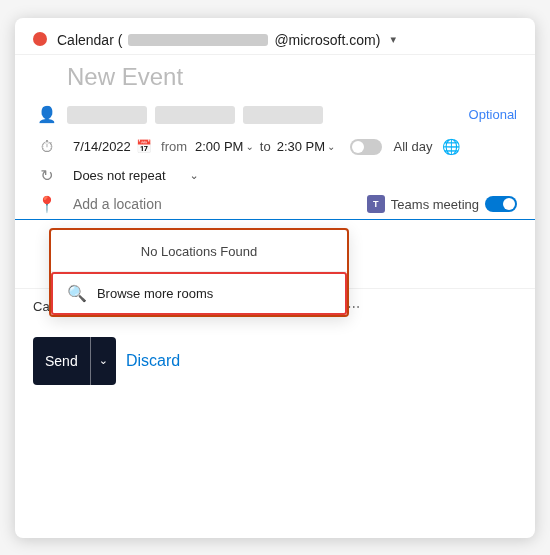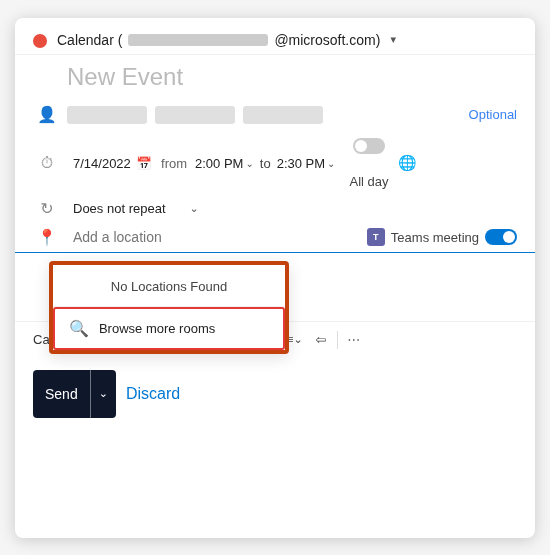--- a/index.html
+++ b/index.html
@@ -18,21 +18,21 @@
       border-radius: 8px;
       box-shadow: 0 2px 16px rgba(0,0,0,0.18);
       width: 520px;
       min-height: 520px;
       padding: 0 0 16px 0;
       position: relative;
     }
     
     .header {
       display: flex;
-      align-items: flex-end;
+      align-items: flex-start;
       padding: 14px 18px 6px 18px;
       border-bottom: 1px solid #f0f0f0;
     }
     .header-dot {
       width: 14px; height: 14px;
       border-radius: 50%;
       background: #e74c3c;
       margin-right: 10px;
       flex-shrink: 0;
     }
@@ -130,23 +130,22 @@
       color: #222;
     }
     .time-chevron {
       font-size: 10px;
       color: #555;
     }
     .to-label { color: #444; font-size: 13px; }
     .allday-toggle {
       display: flex;
       align-items: center;
-      gap: 20px;
+      gap: 12px;
       margin-left: 8px;
-      flex-direction: column;
     }
     .toggle-track {
       width: 32px; height: 16px;
       border-radius: 8px;
       background: #ccc;
       position: relative;
       display: inline-block;
     }
     .toggle-thumb {
       width: 12px; height: 12px;
@@ -220,23 +219,23 @@
       border-radius: 50%;
       background: #fff;
       position: absolute;
       top: 2px; right: 2px;
     }
     
     .location-dropdown {
       position: absolute;
       top: 38px;
       left: 34px;
-      width: 240px;
+      width: 300px;
       background: #fff;
-      border: 4px solid #c2410c;
+      border: 2px solid #c2410c;
       border-radius: 4px;
       box-shadow: 0 4px 16px rgba(0,0,0,0.12);
       z-index: 100;
     }
     .dropdown-no-results {
       padding: 14px 16px 12px 16px;
       font-size: 13px;
       color: #444;
       text-align: center;
       border-bottom: 1px solid #f0f0f0;

